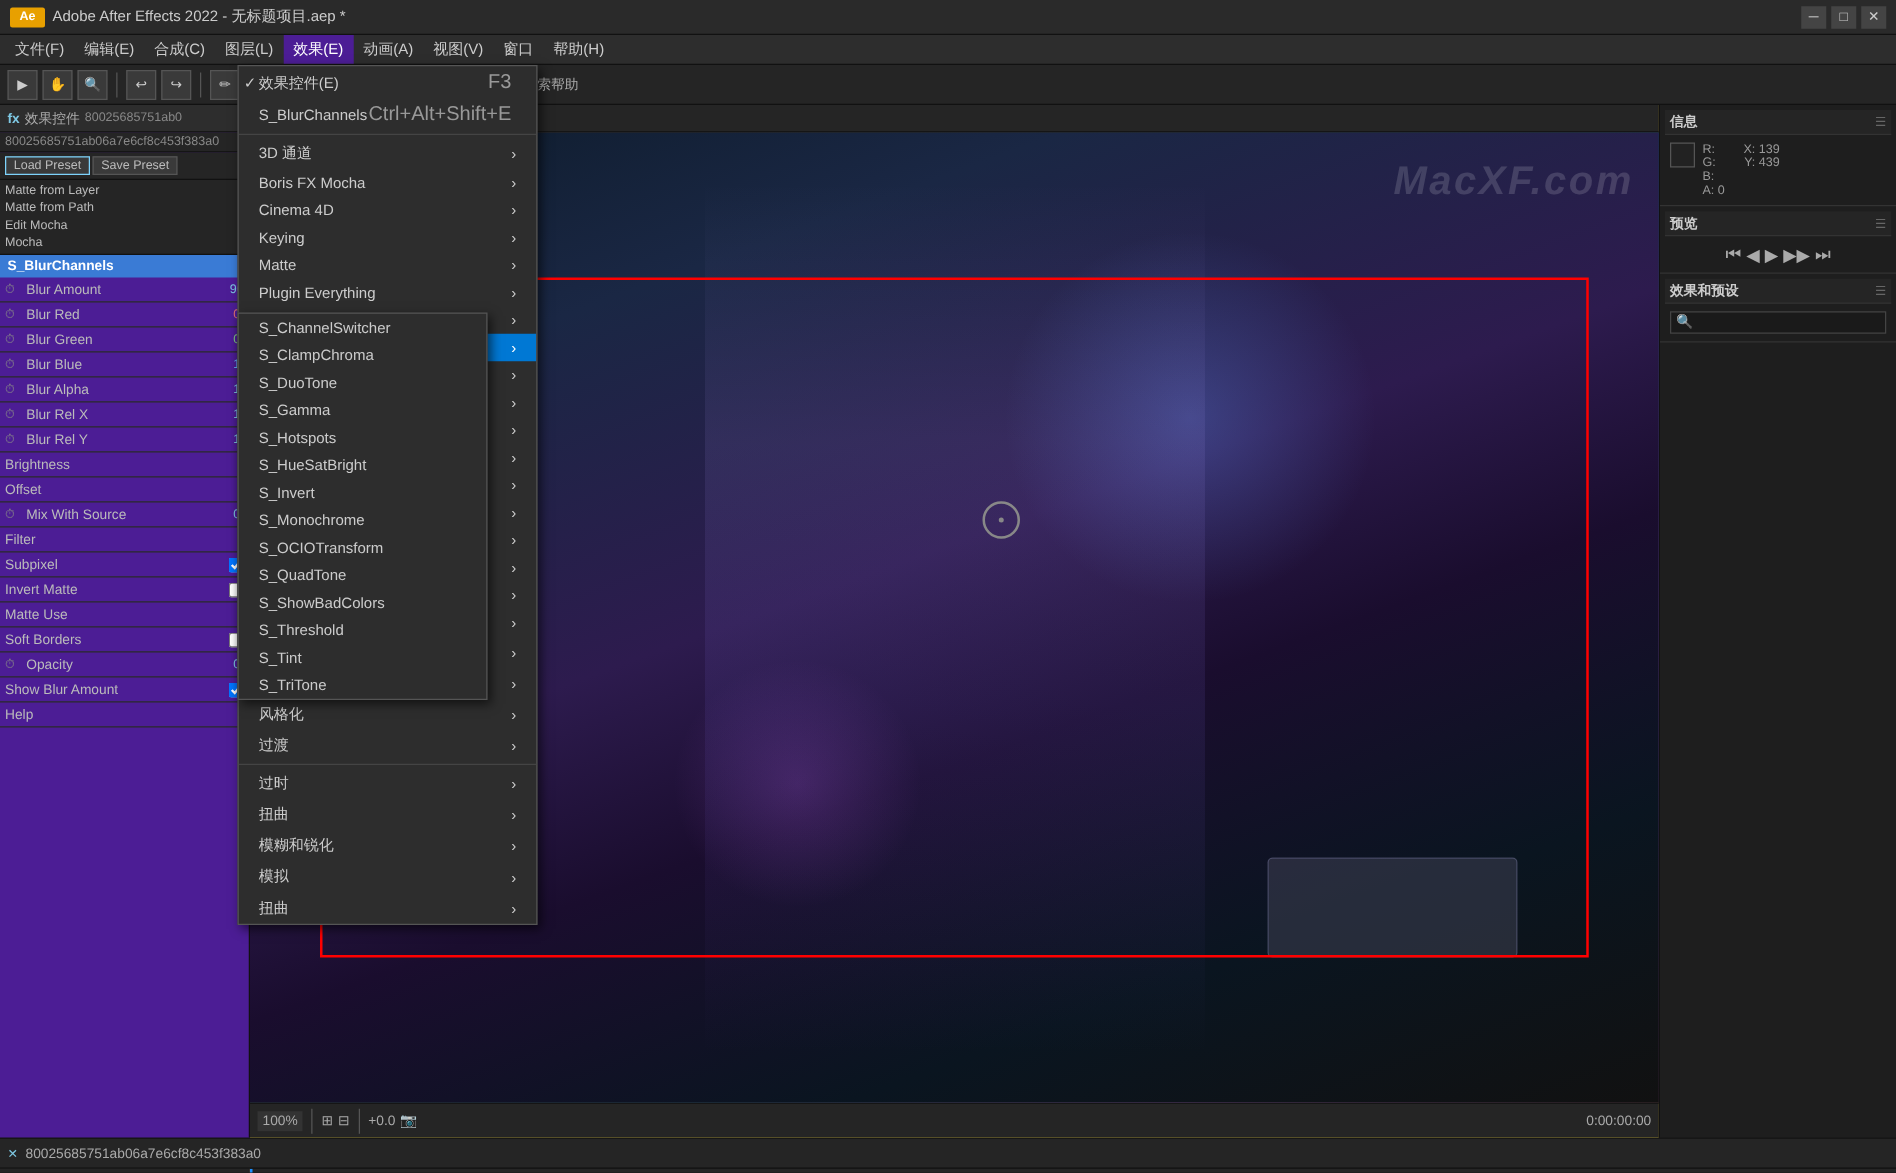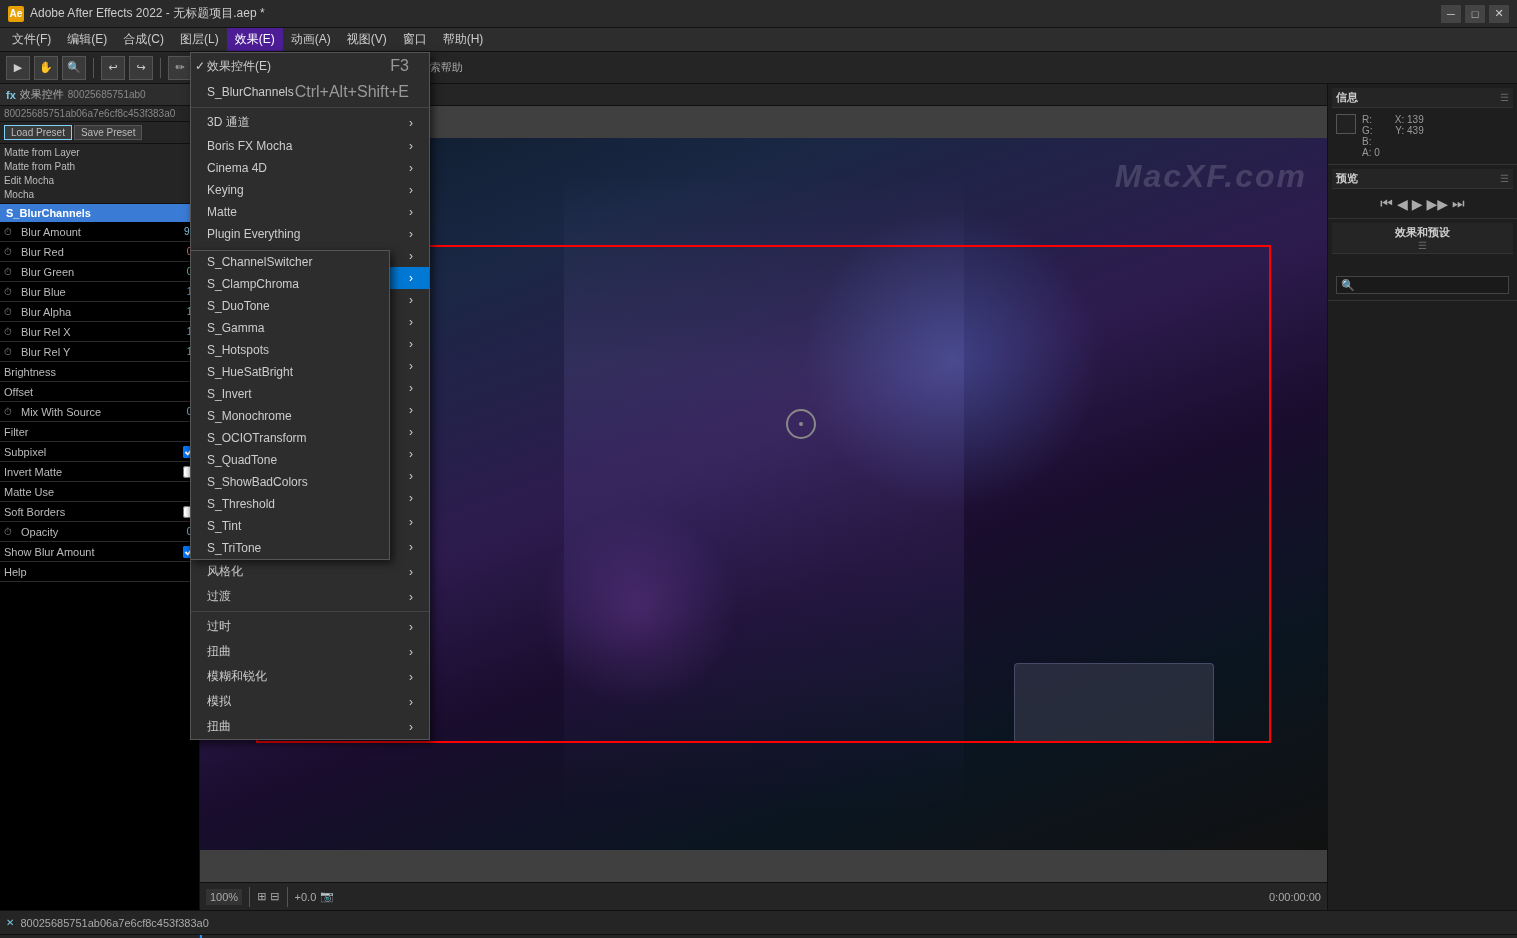--- a/index.html
+++ b/index.html
@@ -17,21 +17,21 @@
     
     .title-bar {
       height: 28px;
       background: #2a2a2a;
       display: flex;
       align-items: center;
       padding: 0 8px;
       border-bottom: 1px solid #111;
     }
     .title-bar-icon {
-      width: 16px; height: 16px;
+      width: 28px; height: 16px;
       background: #e8a000;
       border-radius: 2px;
       margin-right: 6px;
       font-size: 10px;
       display: flex; align-items: center; justify-content: center;
       color: white; font-weight: bold;
     }
     .title-bar-text {
       flex: 1;
       font-size: 12px;
@@ -92,21 +92,21 @@
 
     
     .main-layout {
       display: flex;
       height: calc(938px - 28px - 24px - 32px - 28px);
     }
 
     
     .left-panel {
       width: 200px;
-      background: #000000;
+      background: #4c1d95;
       border-right: 1px solid #111;
       overflow: hidden;
       display: flex;
       flex-direction: column;
     }
     .panel-header {
       height: 22px;
       background: #2d2d2d;
       display: flex;
       align-items: center;
@@ -135,24 +135,23 @@
       font-size: 11px;
     }
     .prop-icon { width: 14px; color: #888; font-size: 10px; margin-right: 3px; }
     .prop-label { flex: 1; color: #bbb; }
     .prop-value { color: #7ec8e3; font-size: 10px; width: 40px; text-align: right; }
     .prop-checkbox { width: 12px; height: 12px; }
 
     
     .center-panel {
       flex: 1;
-      background: #404040;
+      background: #fde047;
       display: flex;
       flex-direction: column;
-      gap: 32px;
     }
     .viewer-tabs {
       height: 22px;
       background: #252525;
       display: flex;
       align-items: center;
       border-bottom: 1px solid #111;
     }
     .viewer-tab {
       padding: 2px 10px;
@@ -536,21 +535,21 @@
       </div>
       <div style="display:flex;gap:4px;padding:2px 4px;justify-content:center;">
         <button style="font-size:14px;color:#aaa;background:none;border:none;cursor:pointer;">⏮</button>
         <button style="font-size:14px;color:#aaa;background:none;border:none;cursor:pointer;">◀</button>
         <button style="font-size:14px;color:#aaa;background:none;border:none;cursor:pointer;">▶</button>
         <button style="font-size:14px;color:#aaa;background:none;border:none;cursor:pointer;">▶▶</button>
         <button style="font-size:14px;color:#aaa;background:none;border:none;cursor:pointer;">⏭</button>
       </div>
     </div>
     <div class="info-section">
-      <div style="display:flex;justify-content:space-between;align-items:center;padding:2px 4px;background:#252525;border-bottom:1px solid #333;margin-bottom:20px;flex-direction:column;">
+      <div style="display:flex;justify-content:space-between;align-items:center;padding:2px 4px;background:#252525;border-bottom:1px solid #333;margin-bottom:4px;">
         <span style="font-size:11px;font-weight:bold;color:#ccc;">效果和预设</span>
         <span style="font-size:10px;color:#666;">☰</span>
       </div>
       <div style="padding:2px 4px;">
         <input type="text" style="width: 100%; background: rgb(26, 26, 26); border: 1px solid rgb(68, 68, 68); color: rgb(204, 204, 204); font-size: 11px; padding: 2px 4px;" placeholder="🔍">
       </div>
     </div>
   </div>
 
 </div>

